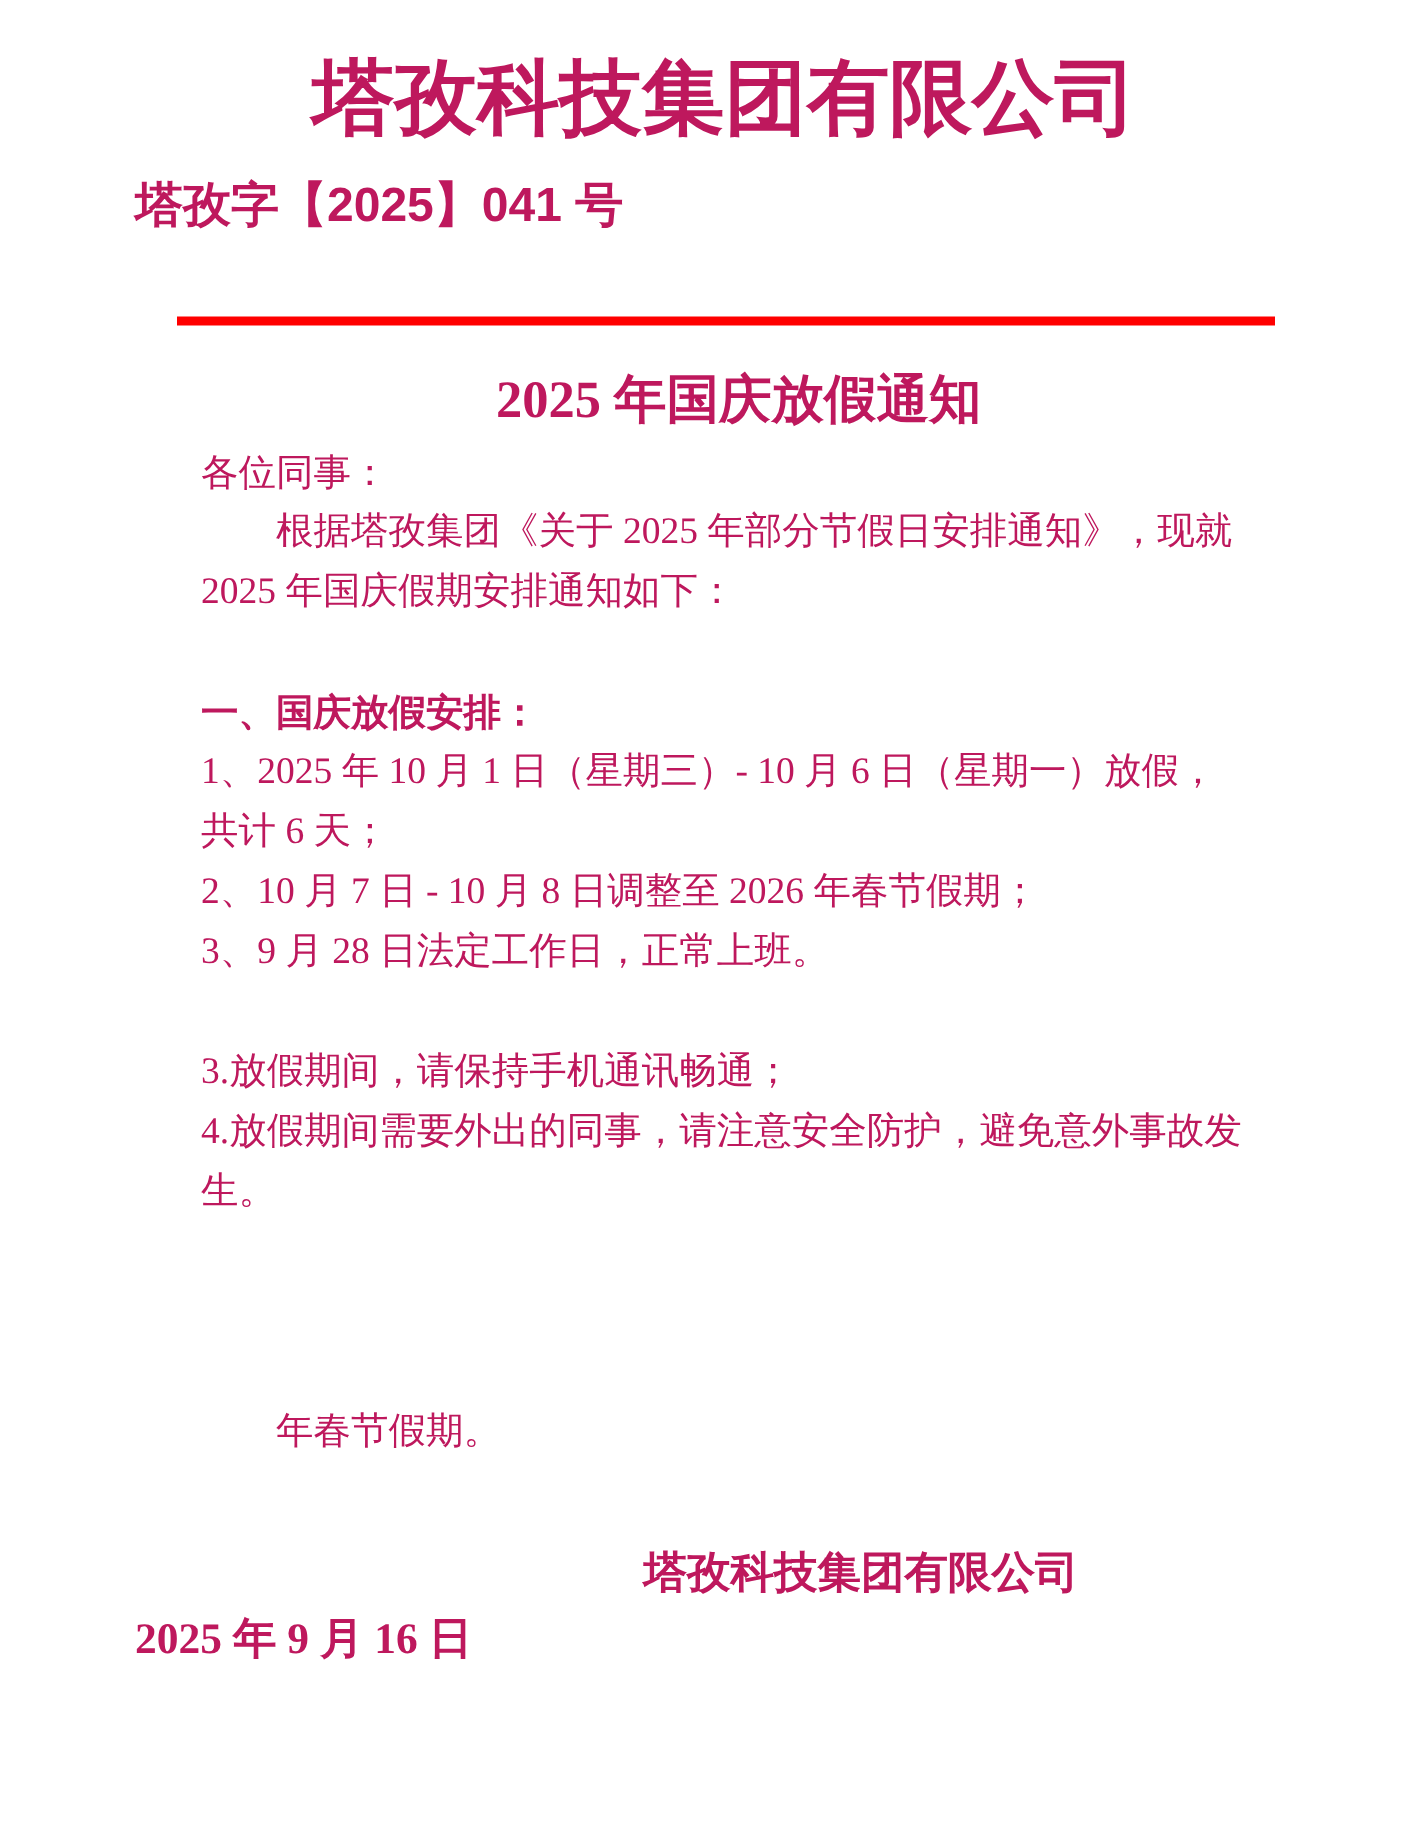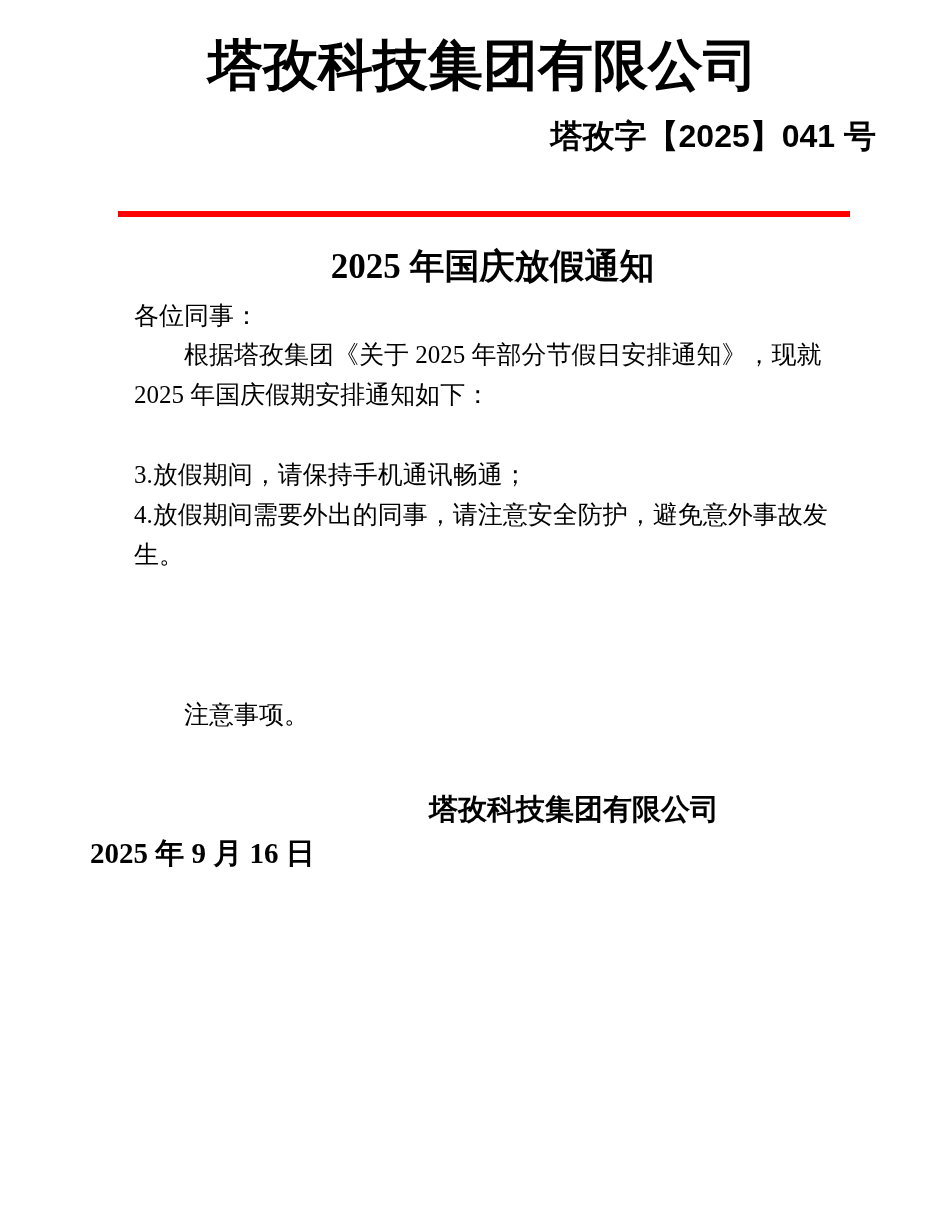--- a/index.html
+++ b/index.html
@@ -3,38 +3,38 @@
 <meta charset="utf-8">
 <style>
   * { margin: 0; padding: 0; box-sizing: border-box; }
   html, body { background: #ffffff; }
   .page {
     position: relative;
     width: 802px;
     height: 1232px;
     margin: 0 auto;
     background: #ffffff;
-    color: #000000;
+    color: #be185d;
     overflow: hidden;
     padding-left: 16px;
   }
 
   .company-name {
     margin-top: 34px;
     text-align: center;
     font-family: "Liberation Serif", "DejaVu Serif", serif;
     font-weight: bold;
     font-size: 55px;
     line-height: 64px;
     letter-spacing: 0px;
     white-space: nowrap;
   }
   .doc-number {
     margin-top: 16px;
-    text-align: right;
+    text-align: left;
     font-family: "Liberation Sans", "DejaVu Sans", sans-serif;
     font-weight: bold;
     font-size: 32px;
     line-height: 44px;
   }
   .red-divider {
     margin: 53px 26px 0 28px;
     height: 6px;
     background: #ff0000;
   }
@@ -109,27 +109,33 @@
   <div class="red-divider" style="background-color: rgb(255, 0, 0);"></div>
 
   <div class="notice-title">2025 年国庆放假通知</div>
 
   <div class="body-block">
 
     <div class="salutation">各位同事：</div>
 
     <div class="intro-paragraph">根据塔孜集团《关于 2025 年部分节假日安排通知》，现就 2025 年国庆假期安排通知如下：</div>
 
+    <div class="section">
+      <div class="section-heading">一、国庆放假安排：</div>
+      <div class="section-item">1、2025 年 10 月 1 日（星期三）- 10 月 6 日（星期一）放假，共计 6 天；</div>
+      <div class="section-item">2、10 月 7 日 - 10 月 8 日调整至 2026 年春节假期；</div>
+      <div class="section-item">3、9 月 28 日法定工作日，正常上班。</div>
+    </div>
 
     <div class="section">
       <div class="section-item">3.放假期间，请保持手机通讯畅通；</div>
       <div class="section-item">4.放假期间需要外出的同事，请注意安全防护，避免意外事故发生。</div>
     </div>
 
-    <div class="closing-line">注意事项。</div>
+    <div class="closing-line">年春节假期。</div>
 
   </div>
 
   <div class="signature-line">塔孜科技集团有限公司</div>
 
   <div class="date-line">2025 年 9 月 16 日</div>
 
 </div>
 
 </body></html>

